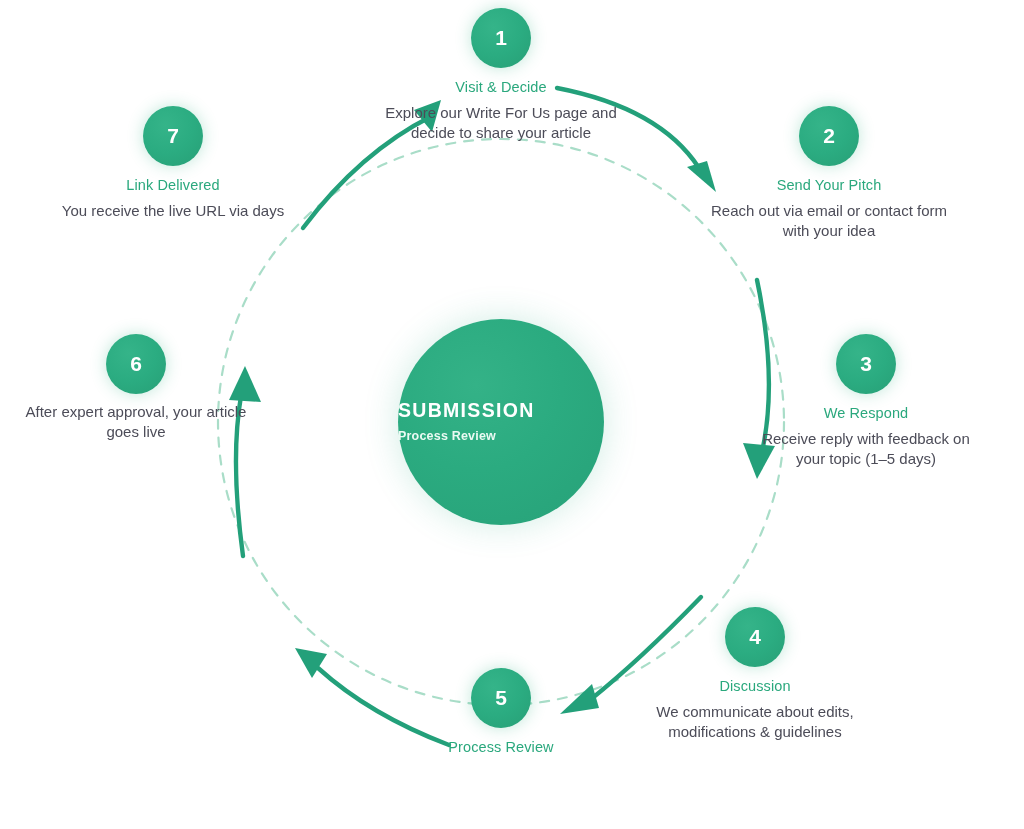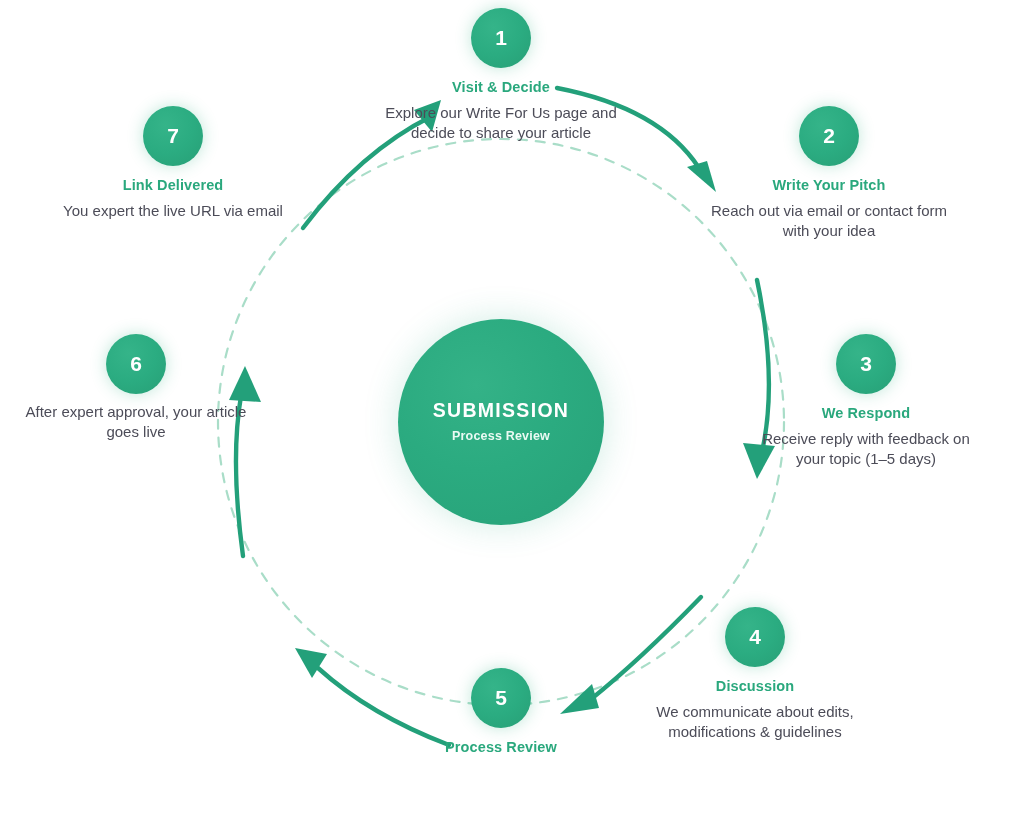--- a/index.html
+++ b/index.html
@@ -31,21 +31,20 @@
     position: absolute;
     left: 398px;
     top: 319px;
     width: 206px;
     height: 206px;
     border-radius: 50%;
     background: radial-gradient(circle at 38% 32%, #34b287 0%, #2bab80 45%, #27a178 100%);
     box-shadow: 0 0 34px rgba(45,175,130,0.22);
     display: flex;
     flex-direction: column;
-    align-items: center;
     justify-content: center;
   }
   .hub-title {
     color: #ffffff;
     font-size: 19.5px;
     font-weight: bold;
     letter-spacing: 1.3px;
     line-height: 1;
   }
   .hub-sub {
@@ -73,21 +72,21 @@
     color: #ffffff;
     font-size: 21px;
     font-weight: bold;
     line-height: 60px;
     text-align: center;
   }
   .step-title {
     margin-top: 11px;
     color: #2aa87d;
     font-size: 14.5px;
-    font-weight: bold;
+    font-weight: normal;
     letter-spacing: 0.1px;
   }
   .step-desc {
     margin-top: 8px;
     color: #4c4c58;
     font-size: 15px;
     line-height: 20px;
   }
 
   
@@ -155,21 +154,21 @@
   </div>
 
   <div class="step" id="step-1">
     <div class="badge">1</div>
     <div class="step-title">Visit &amp; Decide</div>
     <div class="step-desc">Explore our Write For Us page and decide to share your article</div>
   </div>
 
   <div class="step" id="step-2">
     <div class="badge">2</div>
-    <div class="step-title">Write Your Pitch</div>
+    <div class="step-title">Send Your Pitch</div>
     <div class="step-desc">Reach out via email or contact form with your idea</div>
   </div>
 
   <div class="step" id="step-3">
     <div class="badge">3</div>
     <div class="step-title">We Respond</div>
     <div class="step-desc">Receive reply with feedback on your topic (1–5 days)</div>
   </div>
 
   <div class="step" id="step-4">
@@ -184,16 +183,16 @@
   </div>
 
   <div class="step" id="step-6">
     <div class="badge">6</div>
     <div class="step-desc">After expert approval, your article goes live</div>
   </div>
 
   <div class="step" id="step-7">
     <div class="badge">7</div>
     <div class="step-title">Link Delivered</div>
-    <div class="step-desc">You expert the live URL via email</div>
+    <div class="step-desc">You receive the live URL via days</div>
   </div>
 
 </div>
 
 </body></html>

